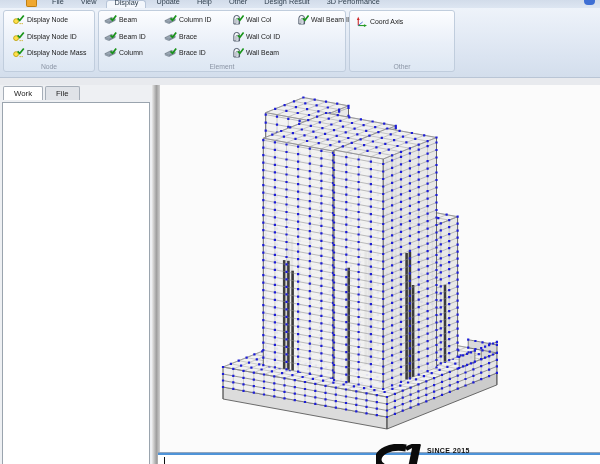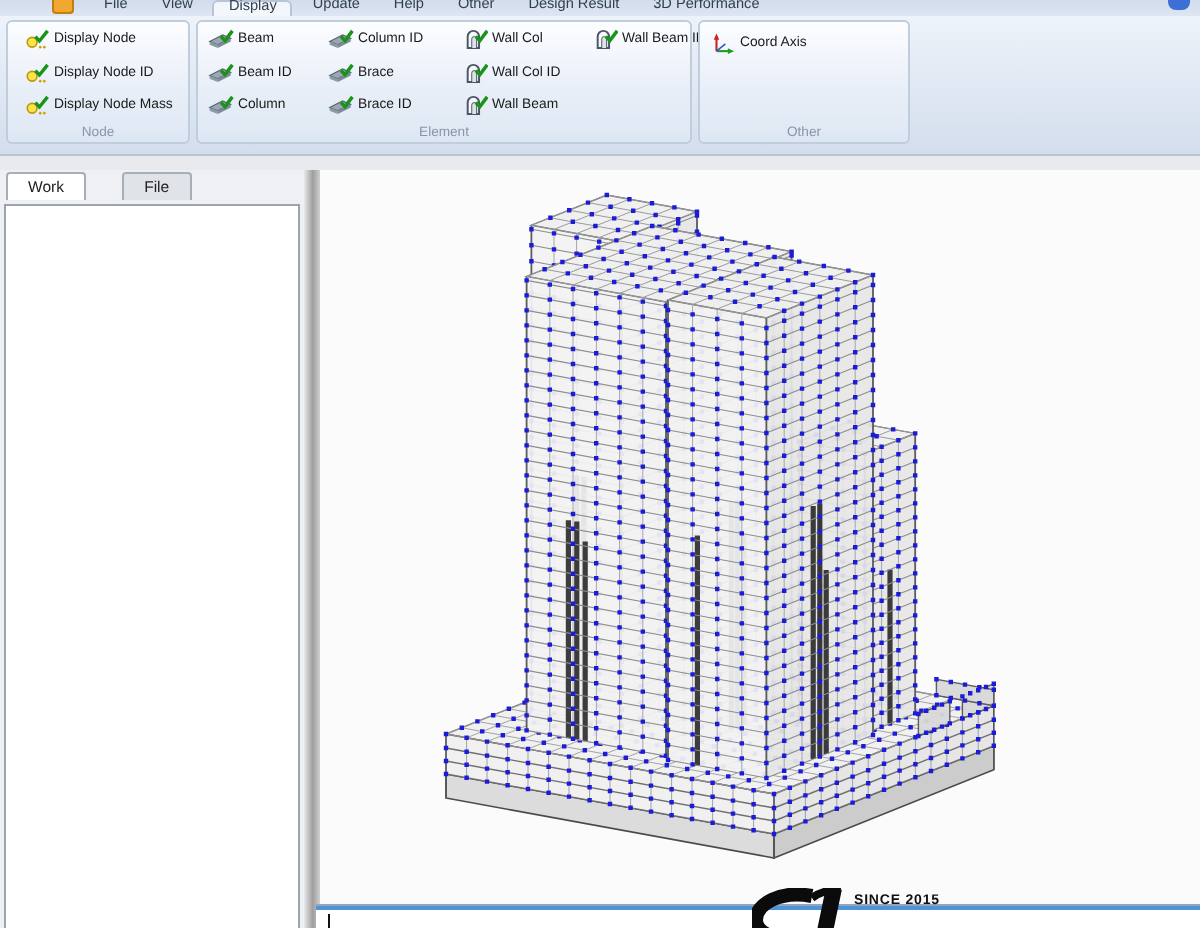--- a/index.html
+++ b/index.html
@@ -32,21 +32,21 @@
   .ritem{display:flex;align-items:center;gap:2px;cursor:default;white-space:nowrap;}
   .ritem span{font-size:6.9px;color:#1a1a1a;}
   .ico{width:13px;height:13px;flex:none;}
   .gname{position:absolute;left:0;right:0;bottom:1px;text-align:center;
          font-size:6.8px;color:#8b95a5;}
   .g-elem .ritems{gap:3px;}
   .g-elem .vcol{justify-content:space-between;}
   .c1{width:57px}.c2{width:64px}.c3{width:62px}.c4{width:58px}
   
   .sidebar{position:absolute;left:0;top:85px;width:152px;bottom:0;background:#eef0f3;}
-  .side-tabs{position:absolute;left:3px;top:1px;height:16px;display:flex;gap:18px;}
+  .side-tabs{position:absolute;left:3px;top:1px;height:16px;display:flex;gap:2px;}
   .stab{padding:2px 10px 0 10px;font-size:7.8px;color:#222;background:#e0e3e8;
         border:1px solid #a6aeb8;border-bottom:none;border-radius:2px 2px 0 0;height:14px;box-sizing:border-box;}
   .stab.active{background:#ffffff;}
   .tree{position:absolute;left:2px;right:2px;top:17px;bottom:0;background:#fff;
         border:1px solid #9aa4ae;border-bottom:none;}
   .splitter{position:absolute;left:152px;top:85px;width:8px;bottom:0;
             background:linear-gradient(90deg,#e9e9e9,#9e9e9e 55%,#cfcfcf);}
   
   .canvas{position:absolute;left:160px;top:85px;width:440px;height:367px;background:#fbfbfb;}
   .canvas svg{position:absolute;left:0;top:0;}

